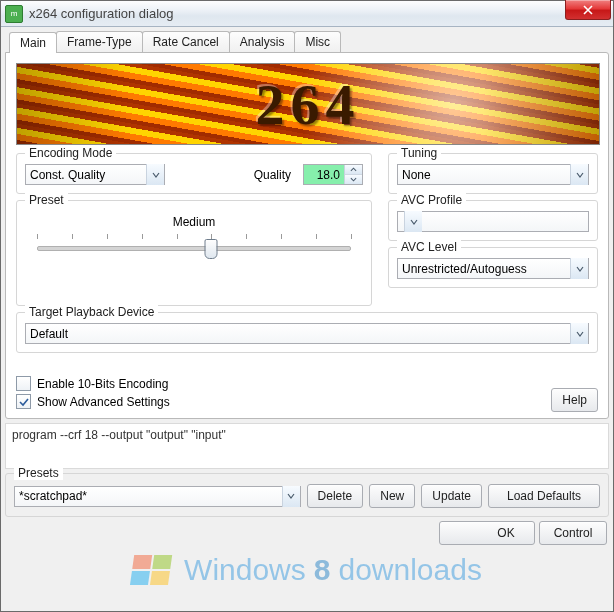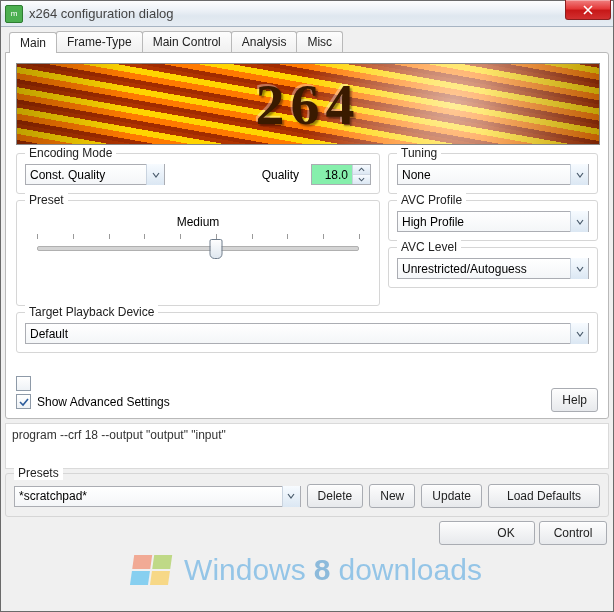--- a/index.html
+++ b/index.html
@@ -150,21 +150,21 @@
     top: -8px;
     left: 8px;
     background: #fff;
     padding: 0 4px;
     font-size: 12px;
     color: #222;
   }
 
   .row1 {
     display: flex;
-    gap: 8px;
+    gap: 16px;
   }
   .row1 .left { flex: 1 1 auto; }
   .row1 .right { width: 210px; }
 
   
   .combo, .textbox, .dropdown {
     height: 21px;
     border: 1px solid #abadb3;
     background: linear-gradient(to bottom,#ffffff,#f4f6f8);
     box-sizing: border-box;
@@ -325,21 +325,21 @@
           <path d="M1 1 L9 9 M9 1 L1 9" stroke="#fff" stroke-width="1.6" fill="none"></path>
         </svg>
     </div>
   </div>
 
   <div class="client">
 
     <div class="tabstrip">
       <div class="tab active">Main</div>
       <div class="tab">Frame-Type</div>
-      <div class="tab">Main Control</div>
+      <div class="tab">Rate Cancel</div>
       <div class="tab">Analysis</div>
       <div class="tab">Misc</div>
     </div>
 
     <div class="tabpane">
 
       <div class="banner">264</div>
 
       <div class="row1">
         <div class="left">
@@ -408,21 +408,20 @@
                   <svg viewBox="0 0 8 8">
                     <path d="M1 2 L4 6 L7 2" fill="none" stroke="#4a5b6c" stroke-width="1.2"></path>
                   </svg>
                 </span>
             </div>
           </div>
 
           <div class="group">
             <div class="legend">AVC Profile</div>
             <div class="dropdown">
-              <span class="val">High Profile</span>
               <span class="arrow">
                   <svg viewBox="0 0 8 8">
                     <path d="M1 2 L4 6 L7 2" fill="none" stroke="#4a5b6c" stroke-width="1.2"></path>
                   </svg>
                 </span>
             </div>
           </div>
 
           <div class="group">
             <div class="legend">AVC Level</div>
@@ -451,20 +450,21 @@
       </div>
 
       <div style="height:14px;"></div>
 
       <div style="display:flex;align-items:flex-end;">
         <div style="flex:1;">
           <div class="checkbox">
             <span class="box" id="cb-tenbit">
               
             </span>
+            <span>Enable 10-Bits Encoding</span>
           </div>
           <div class="checkbox">
             <span class="box checked" id="cb-adv">
               <svg viewBox="0 0 10 10">
                   <path d="M1 5 L4 8 L9 2" fill="none" stroke="#2b5b9b" stroke-width="1.6"></path>
                 </svg>
             </span>
             <span>Show Advanced Settings</span>
           </div>
         </div>

